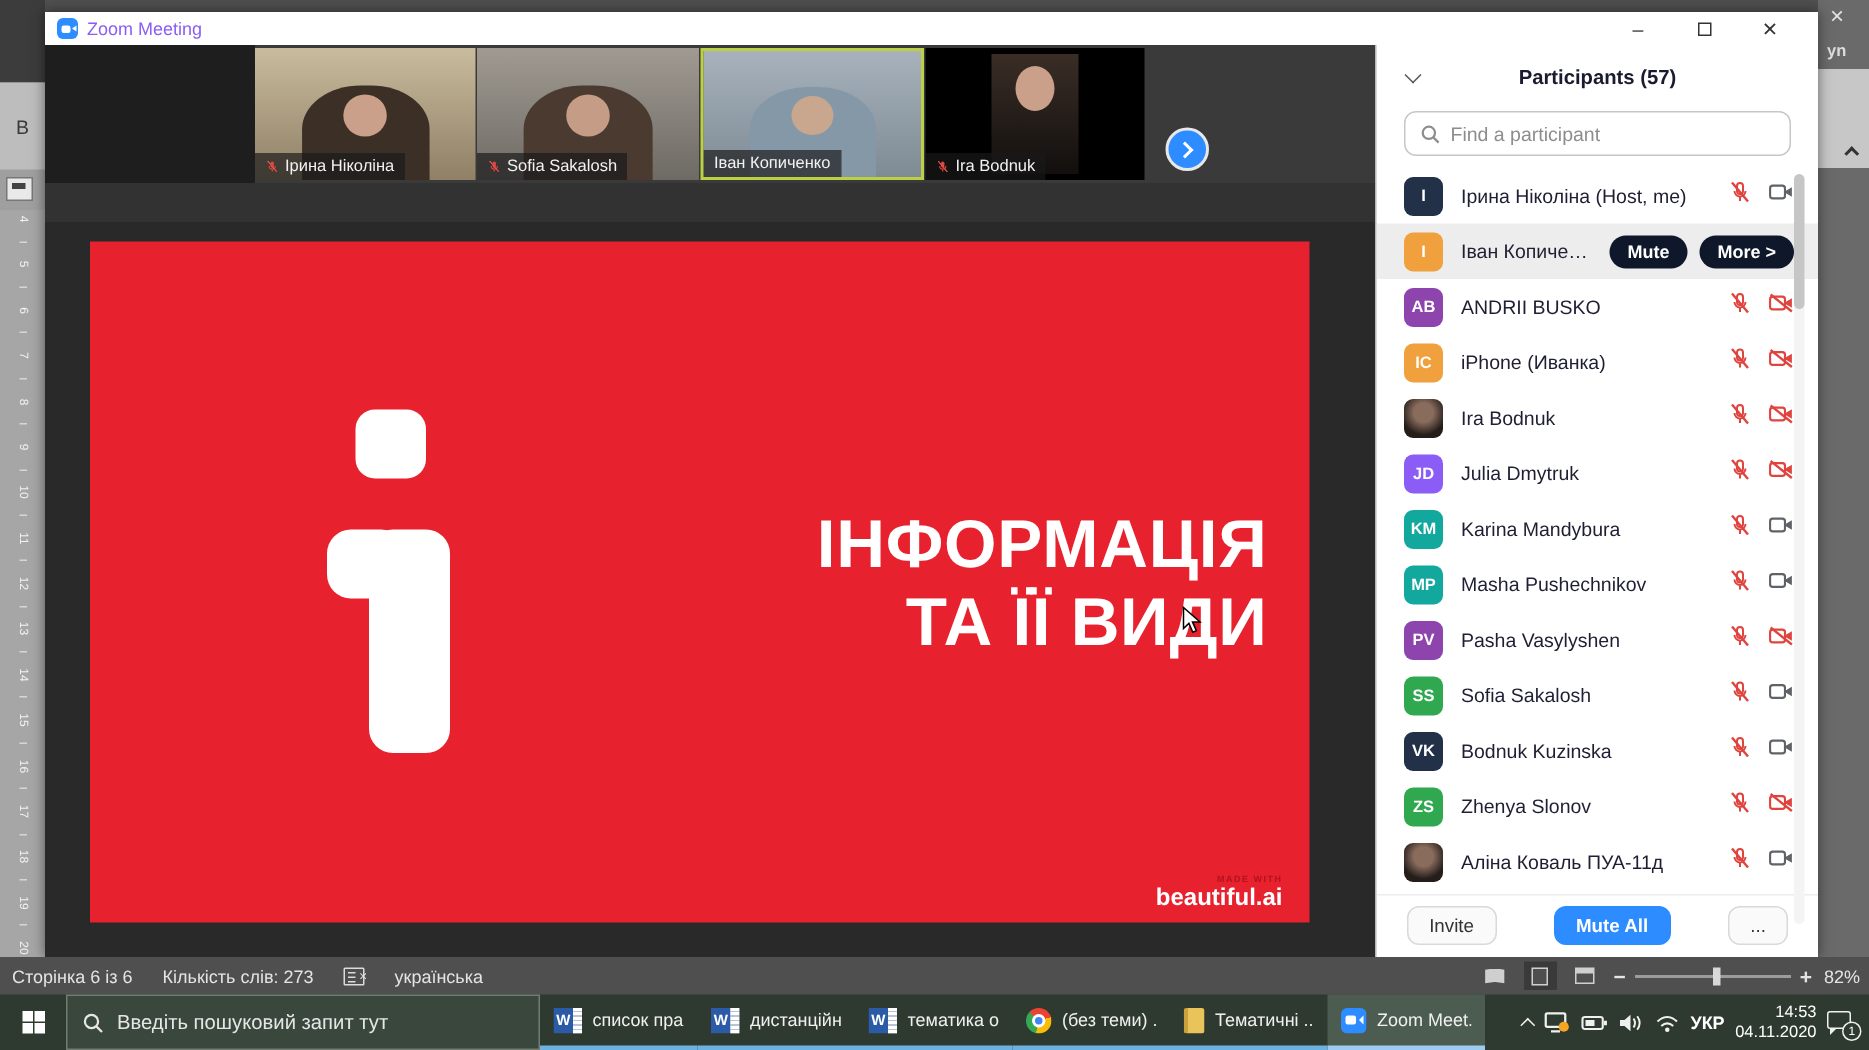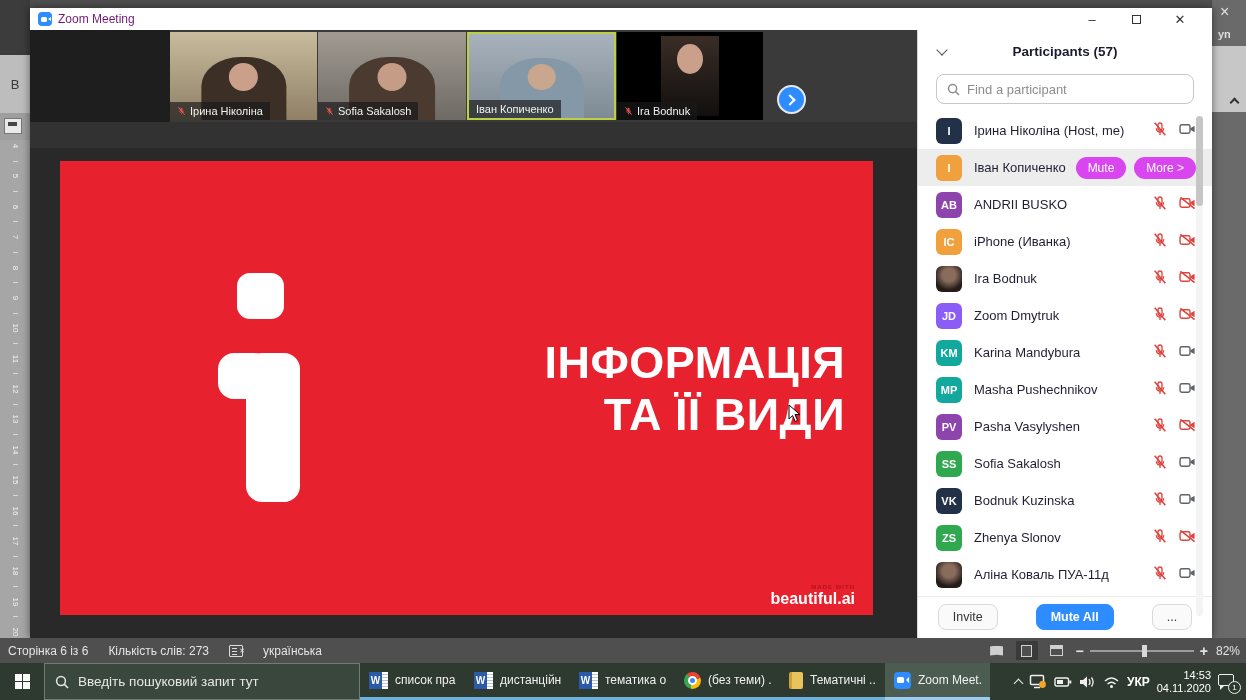--- a/index.html
+++ b/index.html
@@ -33,21 +33,21 @@
   
   .zoom-win { position:absolute; left:30px; top:8px; width:1182px; height:630px; background:#282828;
               box-shadow:0 0 8px rgba(0,0,0,.5); }
   .titlebar { position:absolute; left:0; top:0; width:100%; height:22px; background:#fff;
               display:flex; align-items:center; padding-left:8px; }
   .zm-logo { width:14px; height:14px; border-radius:4px; background:#2d8cff; position:relative; margin-right:6px; }
   .zm-logo::before { content:""; position:absolute; left:3px; top:4.5px; width:6px; height:5px;
                      border-radius:1.5px; background:#fff; }
   .zm-logo::after { content:""; position:absolute; right:1.5px; top:4.5px; width:0; height:0;
                     border-right:3px solid #fff; border-top:2.5px solid transparent; border-bottom:2.5px solid transparent; }
-  .tb-title { font-size:12px; color:#701a75; }
+  .tb-title { font-size:12px; color:#8b5cf6; }
   .tb-controls { position:absolute; right:10px; top:0; height:22px; display:flex; }
   .tb-btn { width:44px; height:22px; display:flex; align-items:center; justify-content:center;
             color:#333; font-size:13px; }
   .tb-box { width:9px; height:9px; border:1.4px solid #333; }
 
   
   .video-strip { position:absolute; left:0; top:22px; width:887px; height:92px; background:#3a3a3a; }
   .vs-dark { position:absolute; left:0; top:0; width:140px; height:92px; background:#1e1e1e; }
   .vtile { position:absolute; top:2px; height:88px; overflow:hidden; }
   .vtile.active { border:2px solid #bcd044; }
@@ -96,21 +96,21 @@
   .search-ph { color:#8d8d8d; font-size:13px; }
   .plist { height:484px; overflow:hidden; }
   .prow { height:37px; display:flex; align-items:center; padding:0 16px 0 18px; }
   .prow.selected { background:#ededed; }
   .avatar { width:26px; height:26px; border-radius:6px; margin-right:12px; flex-shrink:0;
             display:flex; align-items:center; justify-content:center;
             color:#fff; font-size:11px; font-weight:bold; }
   .avatar.photo { background:radial-gradient(circle at 50% 35%, #8a6c5d 0 30%, #241d1a 70%) !important; }
   .pname { flex:1; font-size:13px; color:#1f1f33; white-space:nowrap; overflow:hidden; text-overflow:ellipsis; }
   .picons { display:flex; gap:11px; align-items:center; }
-  .zbtn { background:#d946ef; color:#fff; font-size:12px; font-weight:normal; border-radius:12px;
+  .zbtn { background:#0f172a; color:#fff; font-size:12px; font-weight:bold; border-radius:12px;
           padding:4px 12px; margin-left:8px; white-space:nowrap; }
   .panel-footer { height:40px; display:flex; align-items:center; justify-content:center; gap:38px;
                   border-top:1px solid #ececec; }
   .pf-btn { background:#fafafa; border:1px solid #d9d9d9; border-radius:8px; color:#333;
             font-size:12.5px; padding:5px 14px; }
   .pf-btn.primary { background:#2d8cff; border-color:#2d8cff; color:#fff; font-weight:bold; }
   .pscroll { position:absolute; right:9px; top:86px; width:7px; height:500px; background:#f4f4f4; border-radius:4px; }
   .pscroll-thumb { position:absolute; left:0; top:0; width:7px; height:90px; background:#c6c6c6; border-radius:4px; }
 
   
@@ -414,21 +414,21 @@
                 </svg></span>
               <span><svg width="17" height="14" viewBox="0 0 24 18">
   <rect x="1.5" y="3" width="14" height="12" rx="2.5" fill="none" stroke="#e0443e" stroke-width="2"></rect>
   <path d="M16 8 L22 4.5 V13.5 L16 10 Z" fill="#e0443e"></path>
   <line x1="2" y1="1" x2="22" y2="17" stroke="#e0443e" stroke-width="2.2"></line>
                 </svg></span>
             </div>
           </div>
           <div class="prow">
             <div class="avatar" style="background: #8b5cf6;">JD</div>
-            <div class="pname">Zoom Dmytruk</div>
+            <div class="pname">Julia Dmytruk</div>
             <div class="picons">
               <span><svg width="16" height="16" viewBox="0 0 24 24">
   <path d="M12 3a3 3 0 0 1 3 3v5a3 3 0 0 1-6 0V6a3 3 0 0 1 3-3z" fill="none" stroke="#e0443e" stroke-width="2"></path>
   <path d="M6.5 11a5.5 5.5 0 0 0 11 0" fill="none" stroke="#e0443e" stroke-width="2"></path>
   <line x1="12" y1="17" x2="12" y2="21" stroke="#e0443e" stroke-width="2"></line>
   <line x1="4" y1="2.5" x2="20" y2="21.5" stroke="#e0443e" stroke-width="2.4"></line>
                 </svg></span>
               <span><svg width="17" height="14" viewBox="0 0 24 18">
   <rect x="1.5" y="3" width="14" height="12" rx="2.5" fill="none" stroke="#e0443e" stroke-width="2"></rect>
   <path d="M16 8 L22 4.5 V13.5 L16 10 Z" fill="#e0443e"></path>

